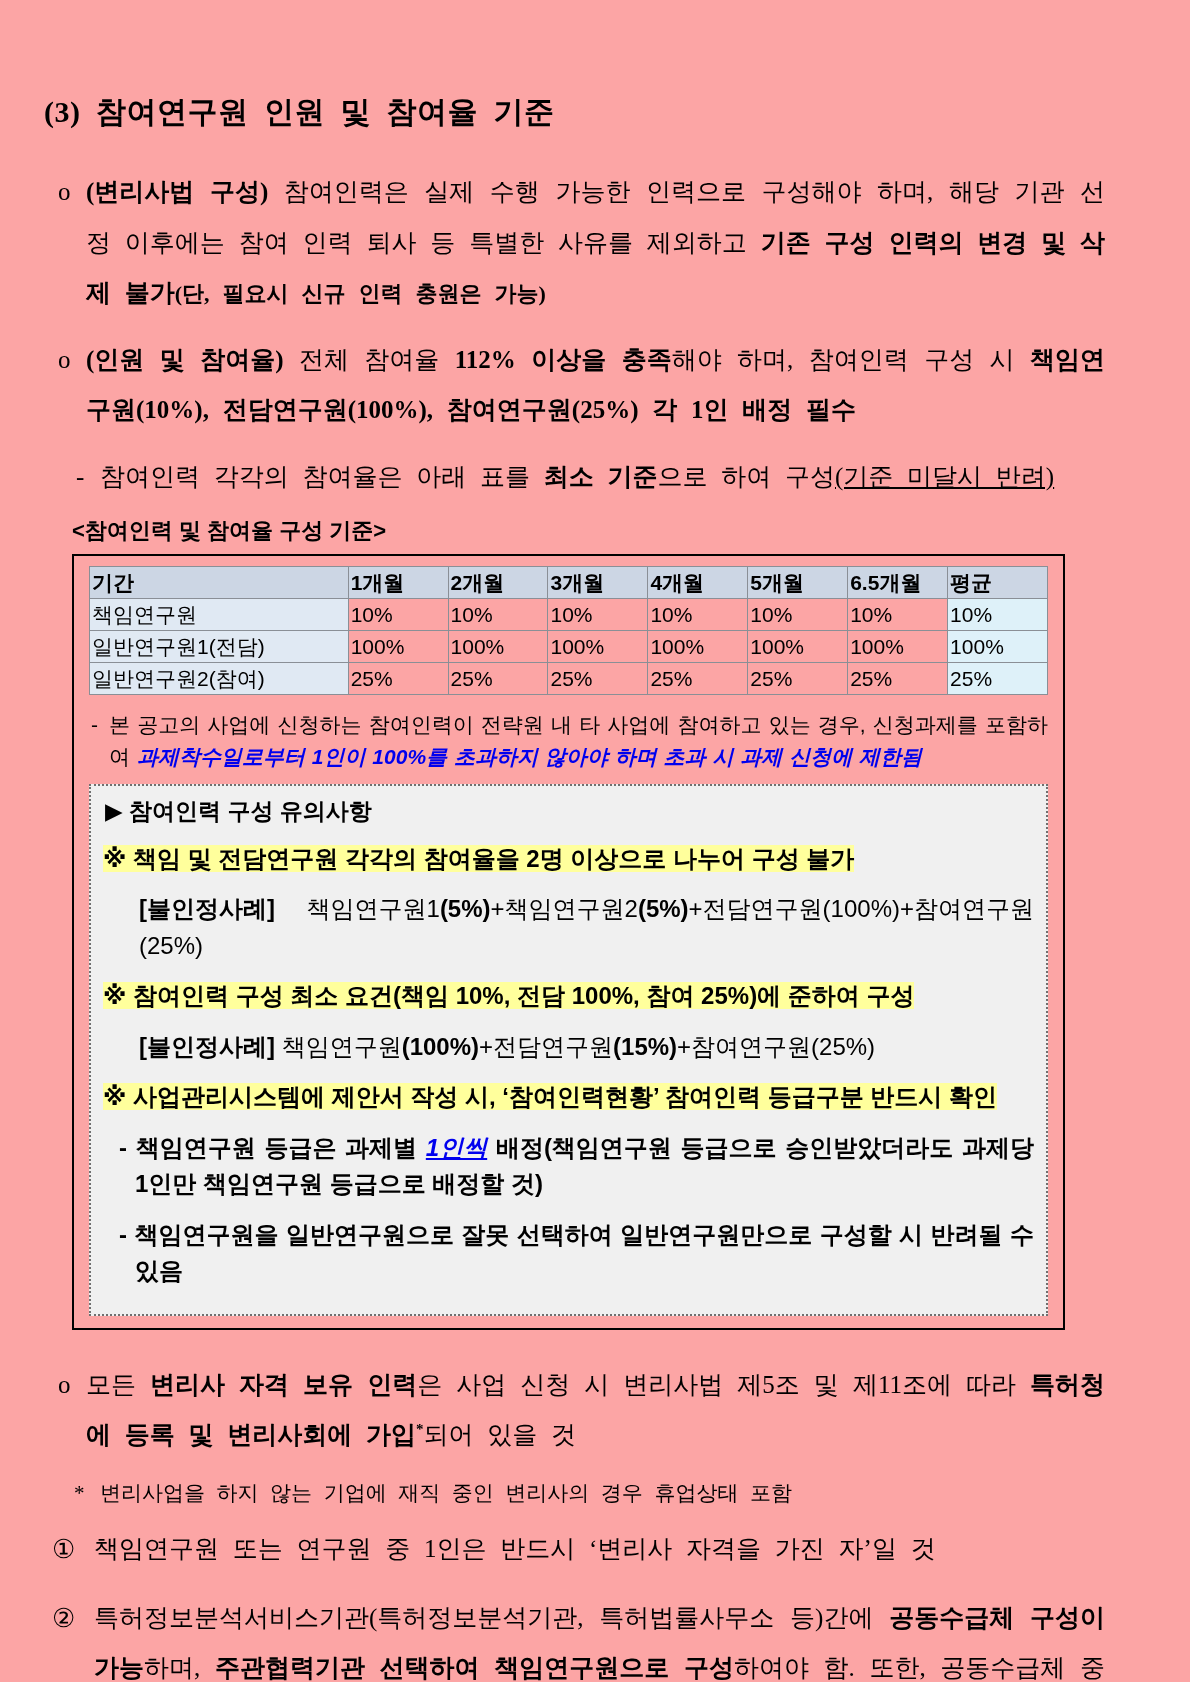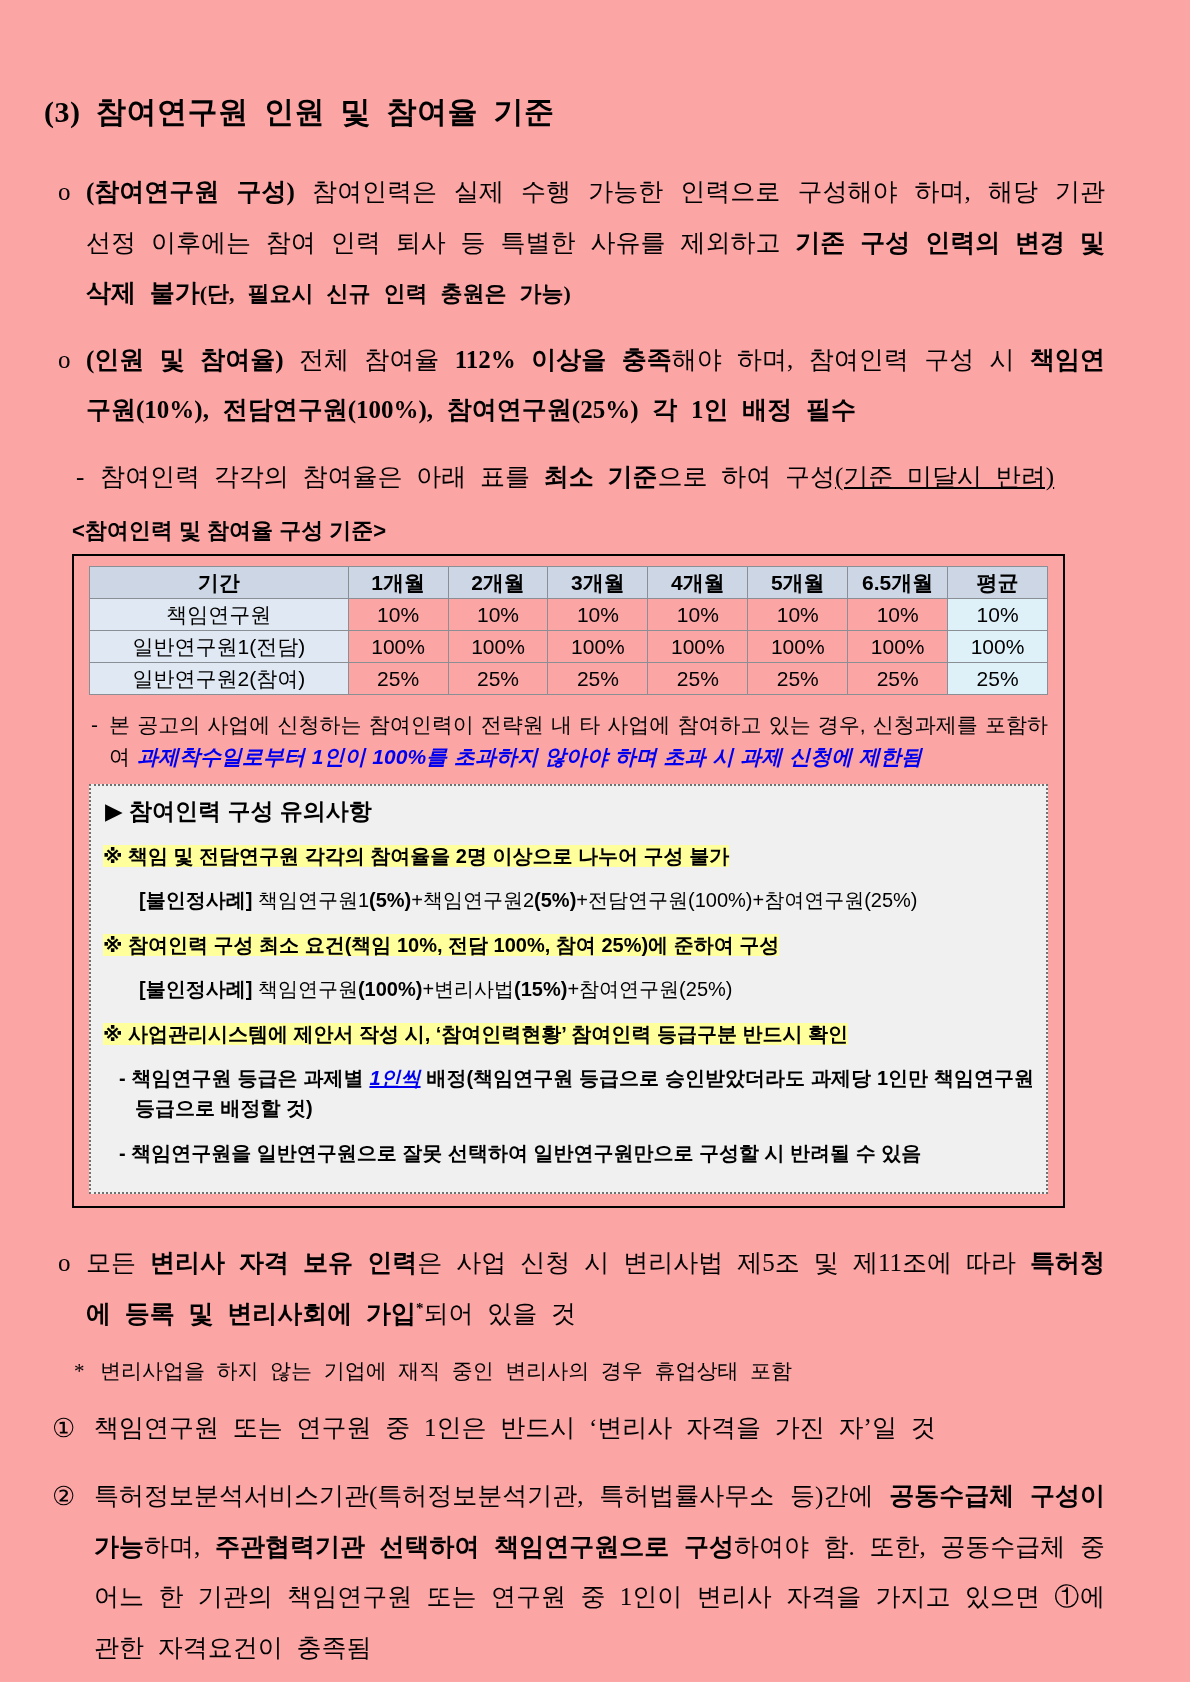--- a/index.html
+++ b/index.html
@@ -41,21 +41,21 @@
   .outer-box {
     border:2px solid #000; margin:0 40px 26px 28px;
     padding:10px 15px 12px 15px;
     font-family:"Liberation Sans","DejaVu Sans",sans-serif;
   }
   .tbl-title {
     font-weight:bold; font-size:24px; text-align:center; margin:6px 0 14px 0;
     letter-spacing:-0.2px;
   }
   table.rate-table {
-    width:100%; border-collapse:collapse; text-align:center;
+    width:100%; border-collapse:collapse; text-align:left;
     font-size:21px; table-layout:fixed;
   }
   table.rate-table th, table.rate-table td {
     border:1px solid #8a8f96; padding:1px 2px; height:29px; vertical-align:middle;
   }
   table.rate-table thead th { background:var(--table-header-bg,#ccd6e4); font-weight:bold; }
   table.rate-table td.rowlabel { background:var(--table-label-bg,#e0e9f3); }
   table.rate-table td.avg { background:var(--table-avg-bg,#def1f9); }
   col.c-label { width:27%; }
 
@@ -63,36 +63,36 @@
     font-size:21px; line-height:1.5; margin:14px 0 12px 0;
     position:relative; padding-left:20px; text-align:justify; word-spacing:0.05em;
   }
   .tbl-note .marker { position:absolute; left:2px; top:0; }
 
   .notice-box {
     border:2px dotted #6f6f6f; background:var(--notice-bg,#f0f0f0);
     padding:8px 12px 10px 12px;
   }
   .nb-title { font-weight:bold; font-size:23px; margin:2px 0 8px 2px; }
-  .nb-line { font-size:20px; line-height:1.52; margin:14px 0; text-align:justify; }
+  .nb-line { font-size:24px; line-height:1.52; margin:14px 0; text-align:justify; }
   .nb-line.ex { padding-left:36px; }
   .nb-line.hang { padding-left:32px; text-indent:-16px; }
 
   .after-box { margin-top:30px; }
 </style>
 </head>
 <body>
 
 <div class="page">
 
   <h1 class="doc-title">(3) 참여연구원 인원 및 참여율 기준</h1>
 
   <div class="para bullet">
     <span class="marker">o</span>
-    <span><span class="b">(참여연구원 구성) </span><span>참여인력은 실제 수행 가능한 인력으로 구성해야 하며, 해당 기관 선정 이후에는 참여 인력 퇴사 등 특별한 사유를 제외하고 </span><span class="b">기존 구성 인력의 변경 및 삭제 불가</span><span class="b small">(단, 필요시 신규 인력 충원은 가능)</span></span>
+    <span><span class="b">(변리사법 구성) </span><span>참여인력은 실제 수행 가능한 인력으로 구성해야 하며, 해당 기관 선정 이후에는 참여 인력 퇴사 등 특별한 사유를 제외하고 </span><span class="b">기존 구성 인력의 변경 및 삭제 불가</span><span class="b small">(단, 필요시 신규 인력 충원은 가능)</span></span>
   </div>
 
   <div class="para bullet">
     <span class="marker">o</span>
     <span><span class="b">(인원 및 참여율) </span><span>전체 참여율 </span><span class="b">112% 이상을 충족</span><span>해야 하며, 참여인력 구성 시 </span><span class="b">책임연구원(10%), 전담연구원(100%), 참여연구원(25%) 각 1인 배정 필수</span></span>
   </div>
 
   <div class="para dash">
     <span class="marker">-</span>
     <span><span>참여인력 각각의 참여율은 아래 표를 </span><span class="b">최소 기준</span><span>으로 하여 구성</span><span class="u">(기준 미달시 반려)</span></span>
@@ -162,21 +162,21 @@
     <div class="tbl-note">
       <span class="marker">-</span>
       <span><span>본 공고의 사업에 신청하는 참여인력이 전략원 내 타 사업에 참여하고 있는 경우, 신청과제를 포함하여 </span><span class="b blue">과제착수일로부터 1인이 100%를 초과하지 않아야 하며 초과 시 과제 신청에 제한됨</span></span>
     </div>
 
     <div class="notice-box">
       <div class="nb-title">▶ 참여인력 구성 유의사항</div>
       <div class="nb-line"><span class="b hl">※ 책임 및 전담연구원 각각의 참여율을 2명 이상으로 나누어 구성 불가</span></div>
       <div class="nb-line ex"><span class="b">[불인정사례]</span><span> 책임연구원1</span><span class="b">(5%)</span><span>+책임연구원2</span><span class="b">(5%)</span><span>+전담연구원(100%)+참여연구원(25%)</span></div>
       <div class="nb-line"><span class="b hl">※ 참여인력 구성 최소 요건(책임 10%, 전담 100%, 참여 25%)에 준하여 구성</span></div>
-      <div class="nb-line ex"><span class="b">[불인정사례]</span><span> 책임연구원</span><span class="b">(100%)</span><span>+변리사법</span><span class="b">(15%)</span><span>+참여연구원(25%)</span></div>
+      <div class="nb-line ex"><span class="b">[불인정사례]</span><span> 책임연구원</span><span class="b">(100%)</span><span>+전담연구원</span><span class="b">(15%)</span><span>+참여연구원(25%)</span></div>
       <div class="nb-line"><span class="b hl">※ 사업관리시스템에 제안서 작성 시, ‘참여인력현황’ 참여인력 등급구분 반드시 확인</span></div>
       <div class="nb-line hang"><span class="b">- 책임연구원 등급은 과제별 </span><span class="b u blue">1인씩</span><span class="b"> 배정(책임연구원 등급으로 승인받았더라도 과제당 1인만 책임연구원 등급으로 배정할 것)</span></div>
       <div class="nb-line hang"><span class="b">- 책임연구원을 일반연구원으로 잘못 선택하여 일반연구원만으로 구성할 시 반려될 수 있음</span></div>
     </div>
   </div>
 
   <div class="para bullet after-box">
     <span class="marker">o</span>
     <span><span>모든 </span><span class="b">변리사 자격 보유 인력</span><span>은 사업 신청 시 변리사법 제5조 및 제11조에 따라 </span><span class="b">특허청에 등록 및 변리사회에 가입</span><span class="b sup">*</span><span>되어 있을 것</span></span>
   </div>

